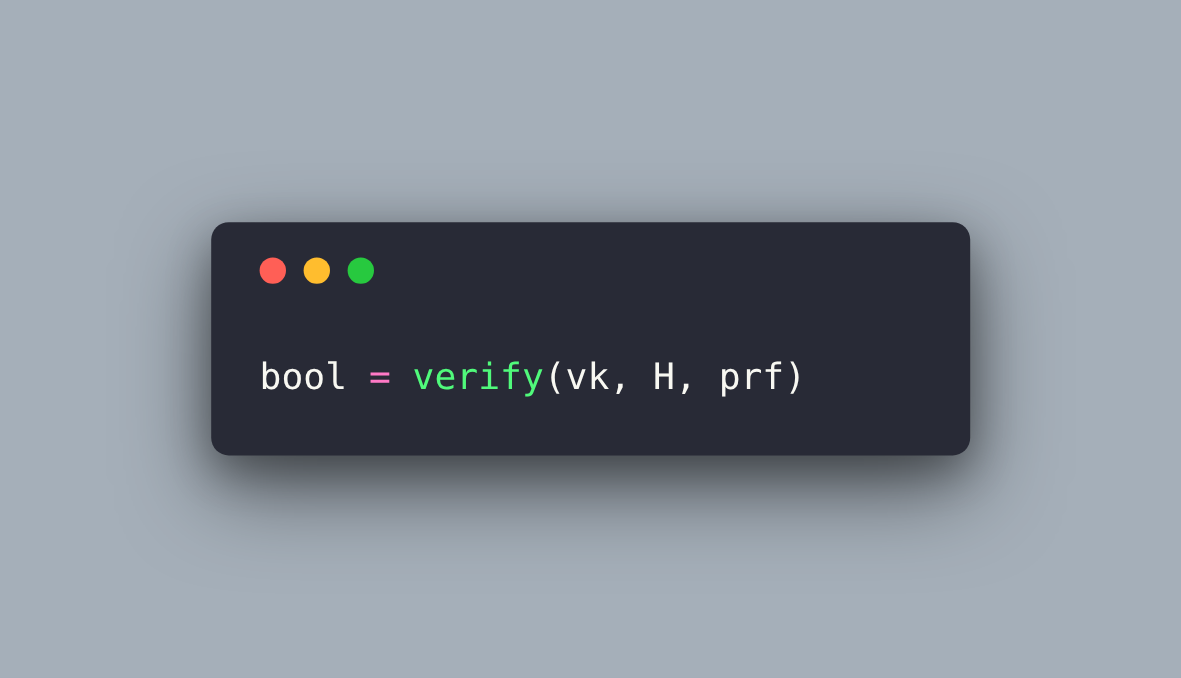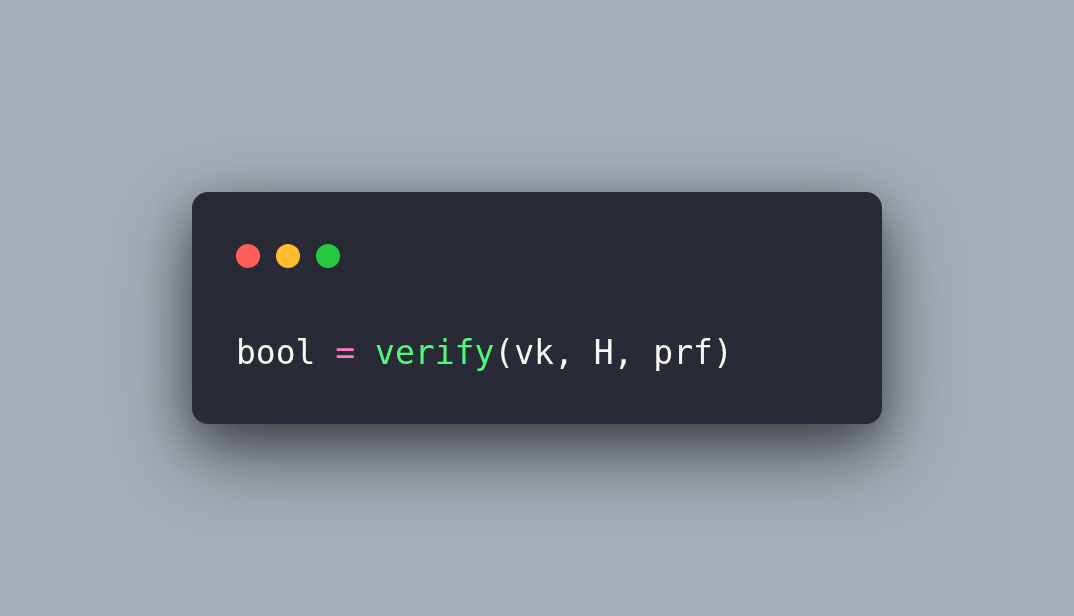--- a/index.html
+++ b/index.html
@@ -15,21 +15,21 @@
       display: flex;
       align-items: center;
       justify-content: center;
       overflow: hidden;
     }
     
     .window {
       width: 690px;
       background: #282a36;
       border-radius: 16px;
-      padding: 52px 44px 48px 44px;
+      padding: 32px 44px 48px 44px;
       box-shadow: 0 30px 80px rgba(0, 0, 0, 0.5), 0 15px 40px rgba(0, 0, 0, 0.3);
     }
     
     .traffic-lights {
       display: flex;
       gap: 16px;
       margin-bottom: 62px;
     }
     
     .dot {

